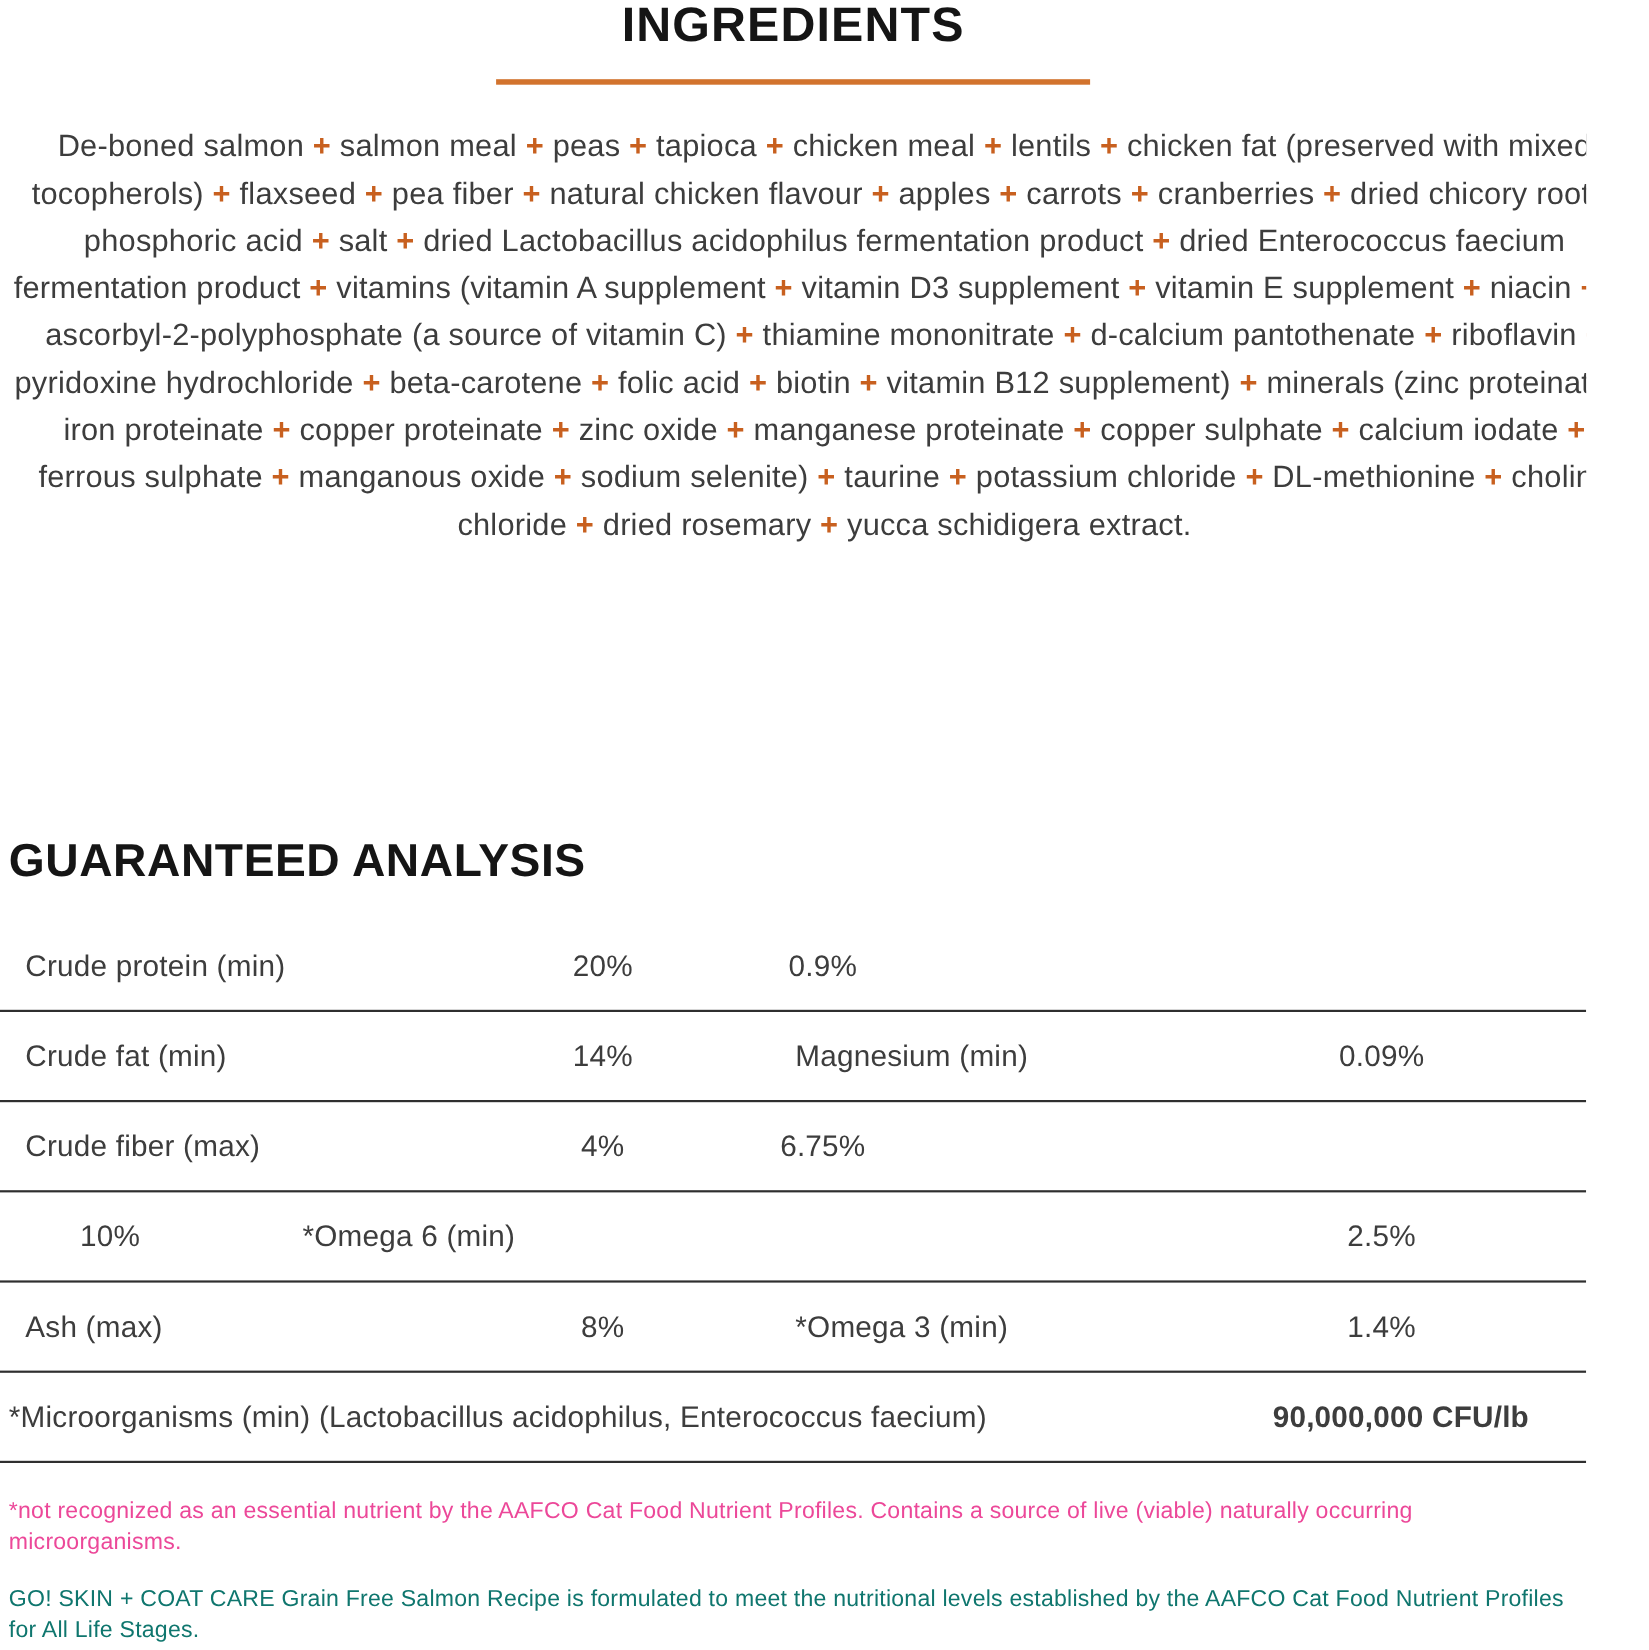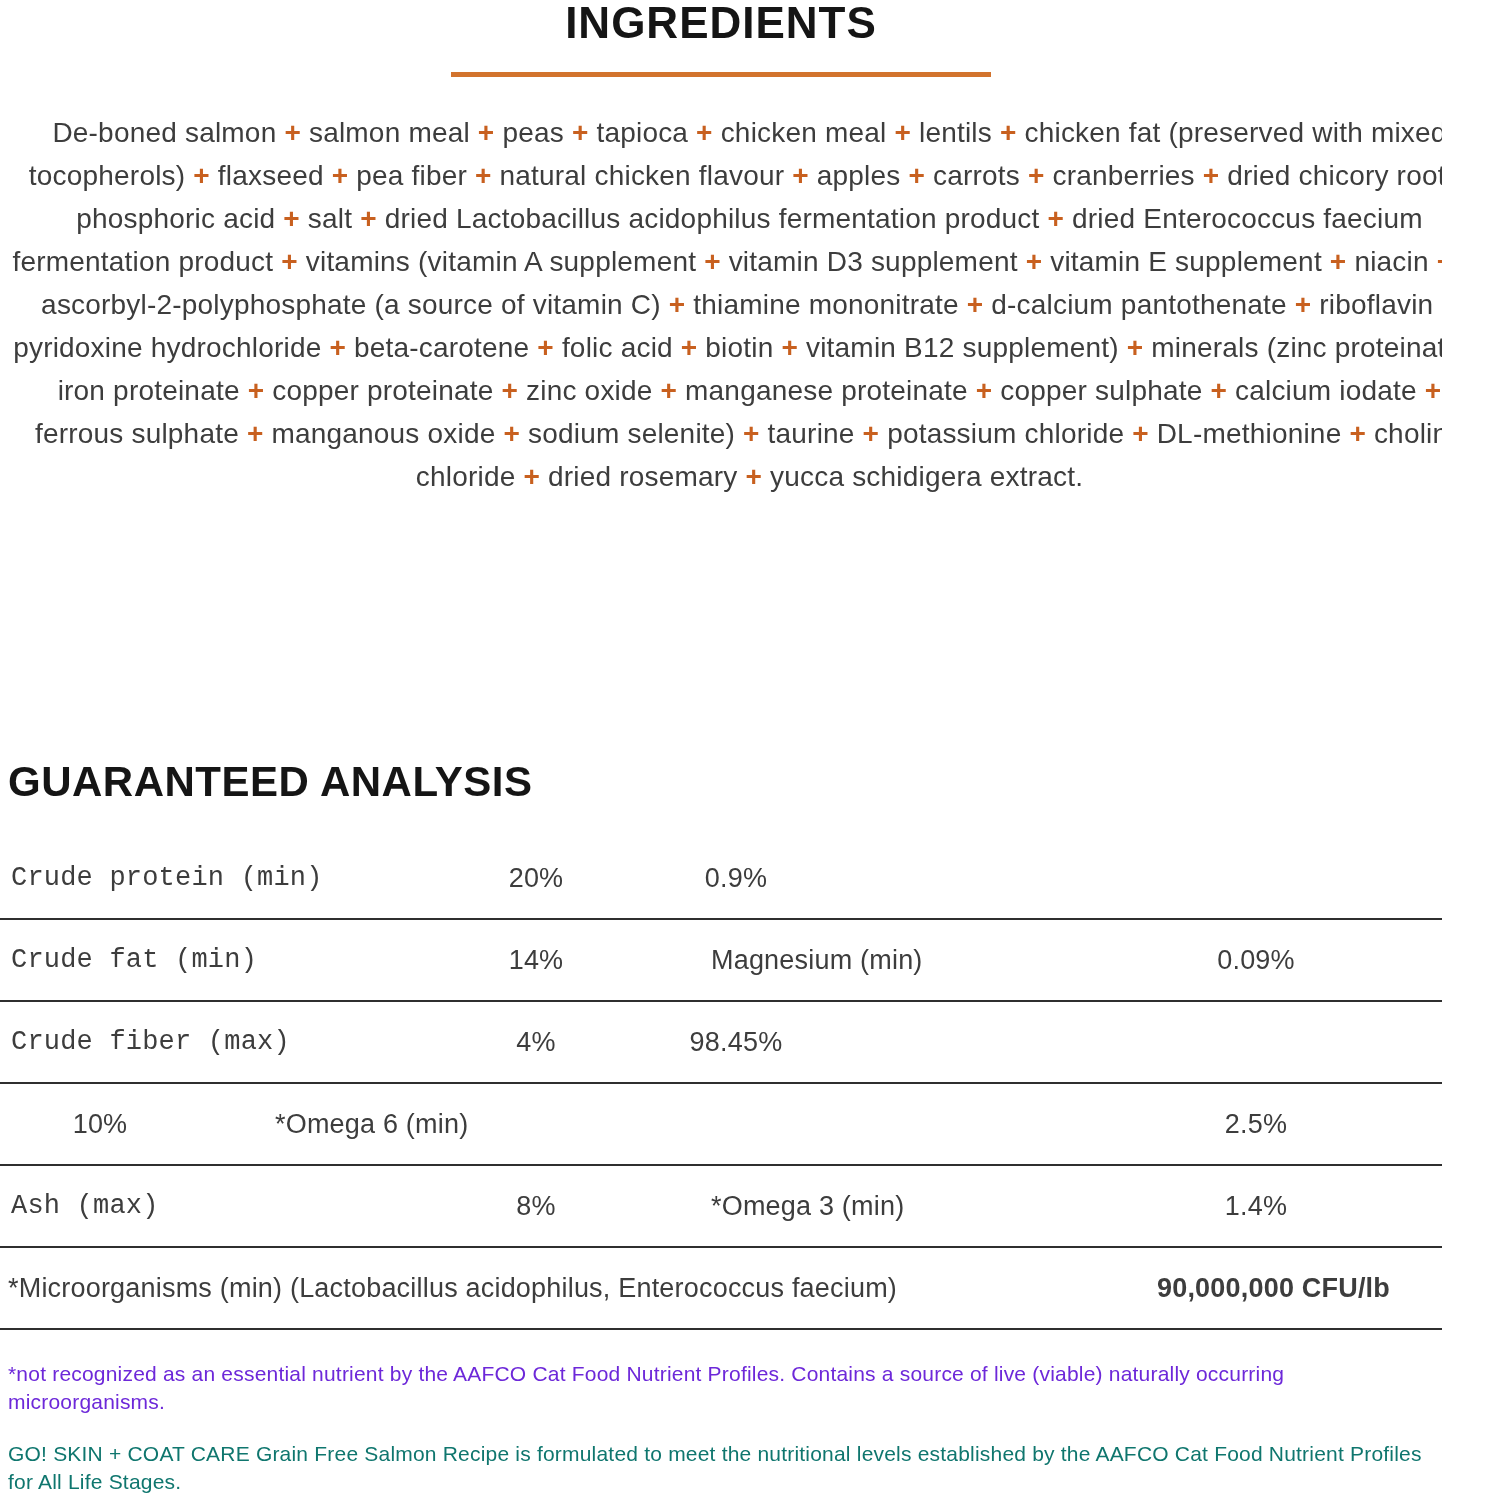--- a/index.html
+++ b/index.html
@@ -61,33 +61,33 @@
   }
   .ga-row{
     display:flex;
     align-items:center;
     height:80px;
     border-bottom:2px solid #2f2f2f;
     font-size:27px;
     letter-spacing:0.2px;
     color:#3d3d3d;
   }
-  .ga-row .l-label{width:425px;padding-left:11px;flex:0 0 auto;font-family:Liberation Mono, monospace;}
+  .ga-row .l-label{width:425px;padding-left:23px;flex:0 0 auto;}
   .ga-row .l-value{width:200px;flex:0 0 auto;text-align:center;}
   .ga-row .r-label{flex:1 1 auto;padding-left:75px;}
   .ga-row .r-value{width:200px;flex:0 0 auto;margin-right:86px;text-align:center;}
   .ga-row.full .f-label{padding-left:8px;flex:0 0 auto;}
   .ga-row.full .f-value{margin-left:auto;padding-right:52px;font-weight:bold;}
   
   .footnote-1{
     margin:30px 0 0 0;
     padding:0 8px;
     font-size:21px;
     line-height:28px;
-    color:#6d28d9;
+    color:#ec4899;
     letter-spacing:0.2px;
   }
   .footnote-2{
     margin:24px 0 0 0;
     padding:0 8px;
     font-size:21px;
     line-height:28px;
     color:#0f766e;
     letter-spacing:0.2px;
   }
@@ -113,21 +113,21 @@
       </div>
       <div class="ga-row">
         <span class="l-label">Crude fat (min)</span>
         <span class="l-value">14%</span>
         <span class="r-label">Magnesium (min)</span>
         <span class="r-value">0.09%</span>
       </div>
       <div class="ga-row">
         <span class="l-label">Crude fiber (max)</span>
         <span class="l-value">4%</span>
-        <span class="r-value">98.45%</span>
+        <span class="r-value">6.75%</span>
       </div>
       <div class="ga-row">
         <span class="l-value">10%</span>
         <span class="r-label">*Omega 6 (min)</span>
         <span class="r-value">2.5%</span>
       </div>
       <div class="ga-row">
         <span class="l-label">Ash (max)</span>
         <span class="l-value">8%</span>
         <span class="r-label">*Omega 3 (min)</span>

